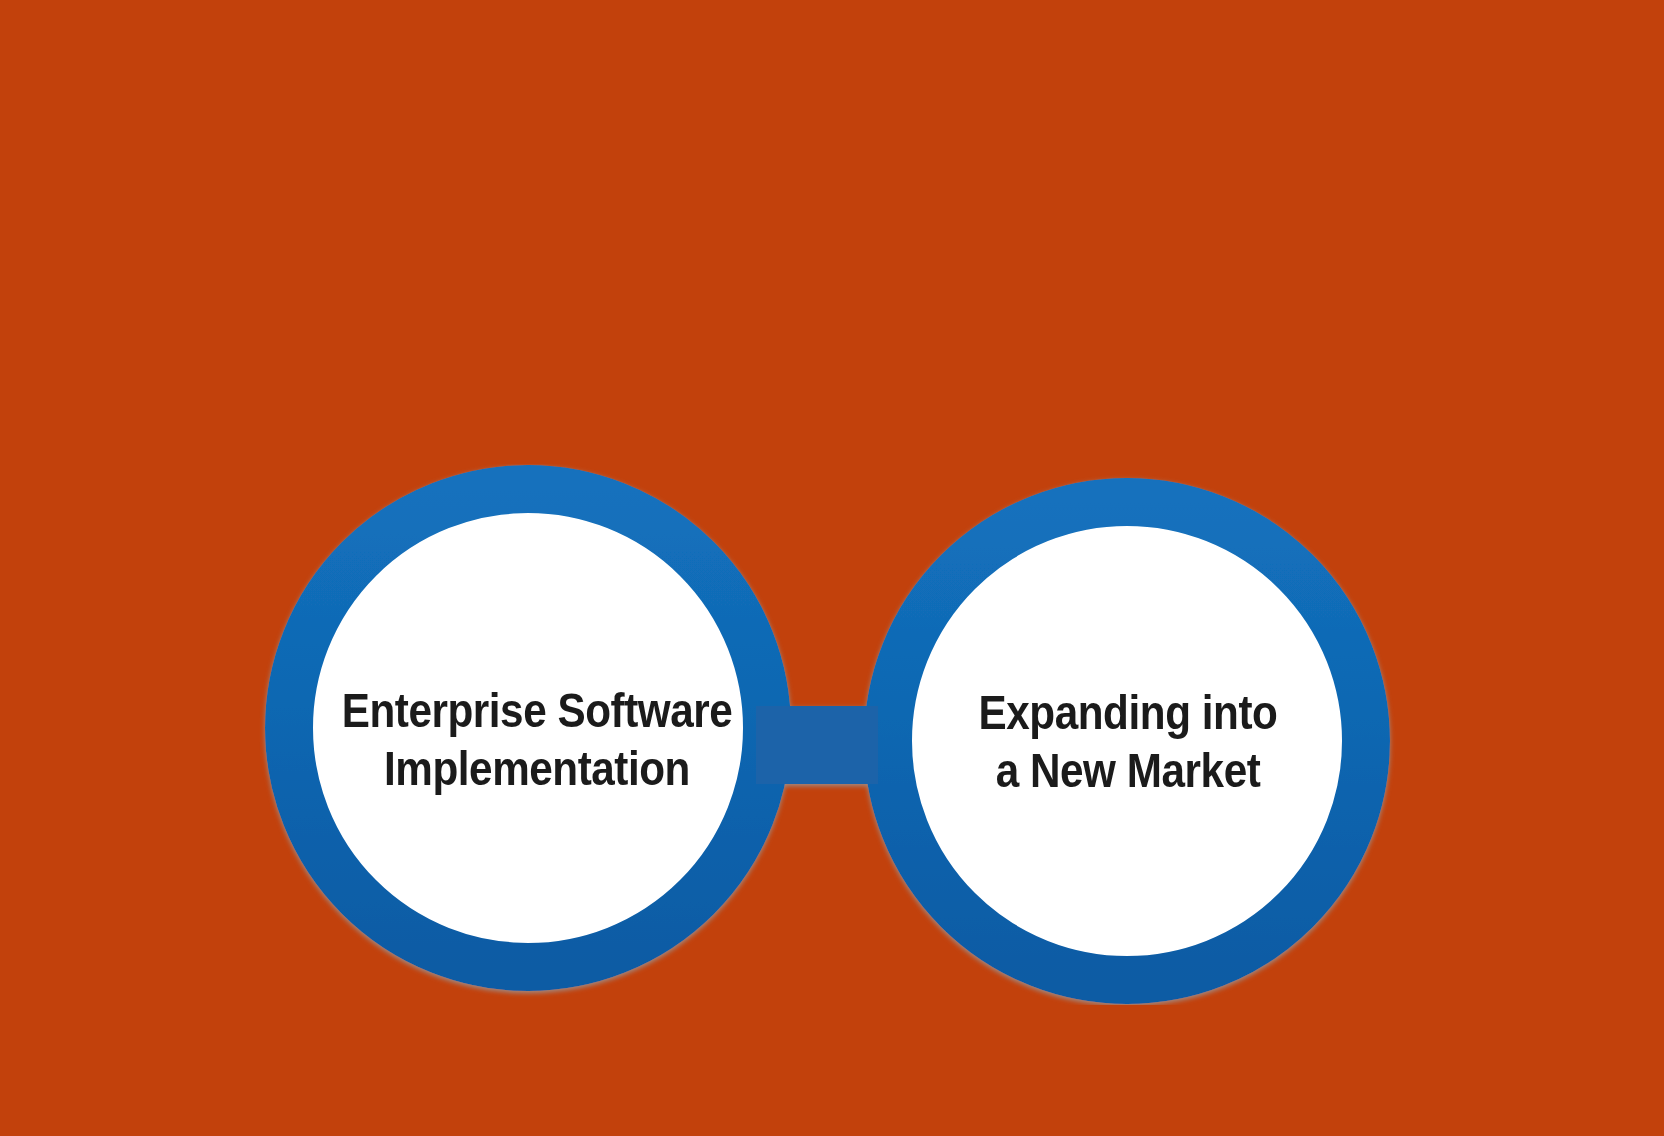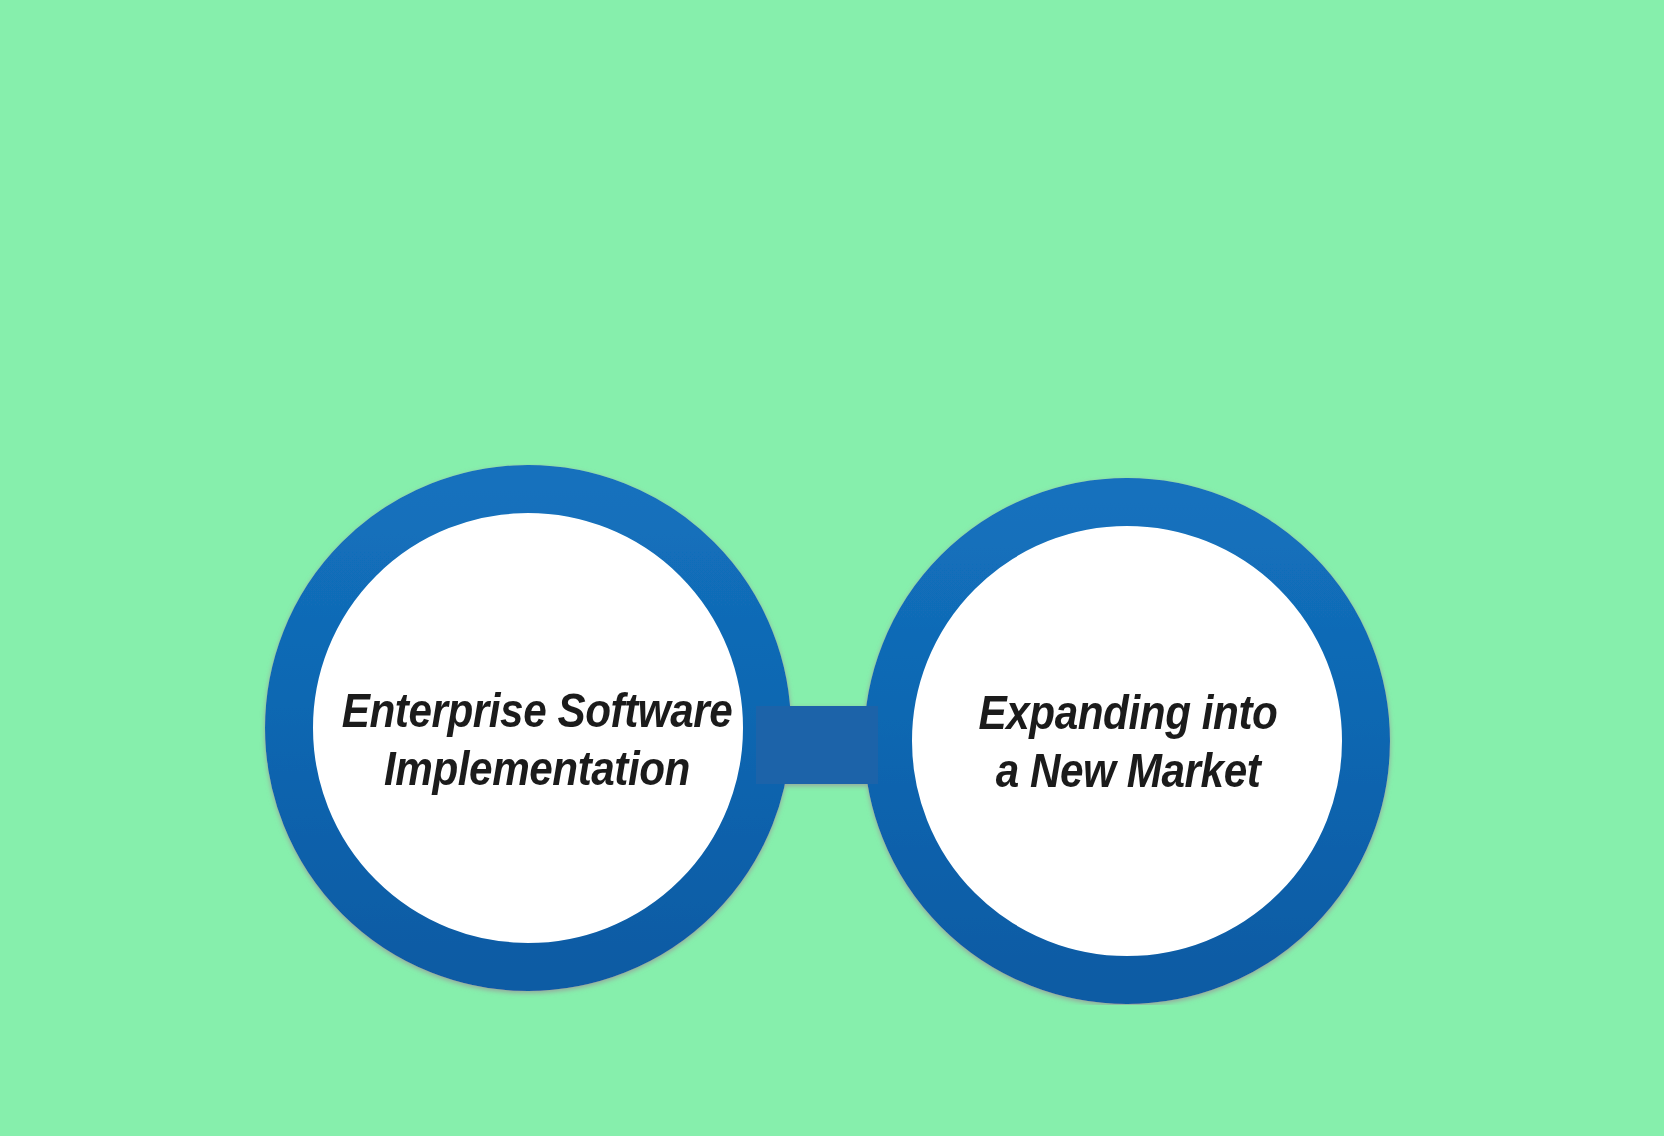--- a/index.html
+++ b/index.html
@@ -37,21 +37,21 @@
     white-space: nowrap;
     transform: translate(-50%, -50%) scaleX(0.88);
     letter-spacing: -0.5px;
   }
   #left-label  { left: 537px; top: 740px; }
   #right-label { left: 1128px; top: 742px; }
 </style>
 </head>
 <body>
 
-<div id="canvas" style="background: #86efac; font-style: italic;">
+<div id="canvas" style="background: #c2410c;">
 
   <svg id="diagram-svg" viewBox="0 0 1664 1136" xmlns="http://www.w3.org/2000/svg">
     <defs>
       <linearGradient id="ringGrad" x1="0" y1="0" x2="0" y2="1">
         <stop offset="0" stop-color="#1371bd"></stop>
         <stop offset="1" stop-color="#0b5ba4"></stop>
       </linearGradient>
       <filter id="softHalo" x="-5%" y="-5%" width="110%" height="110%">
         <feDropShadow dx="0" dy="2" stdDeviation="2.5" flood-color="#999999" flood-opacity="0.85"></feDropShadow>
       </filter>

